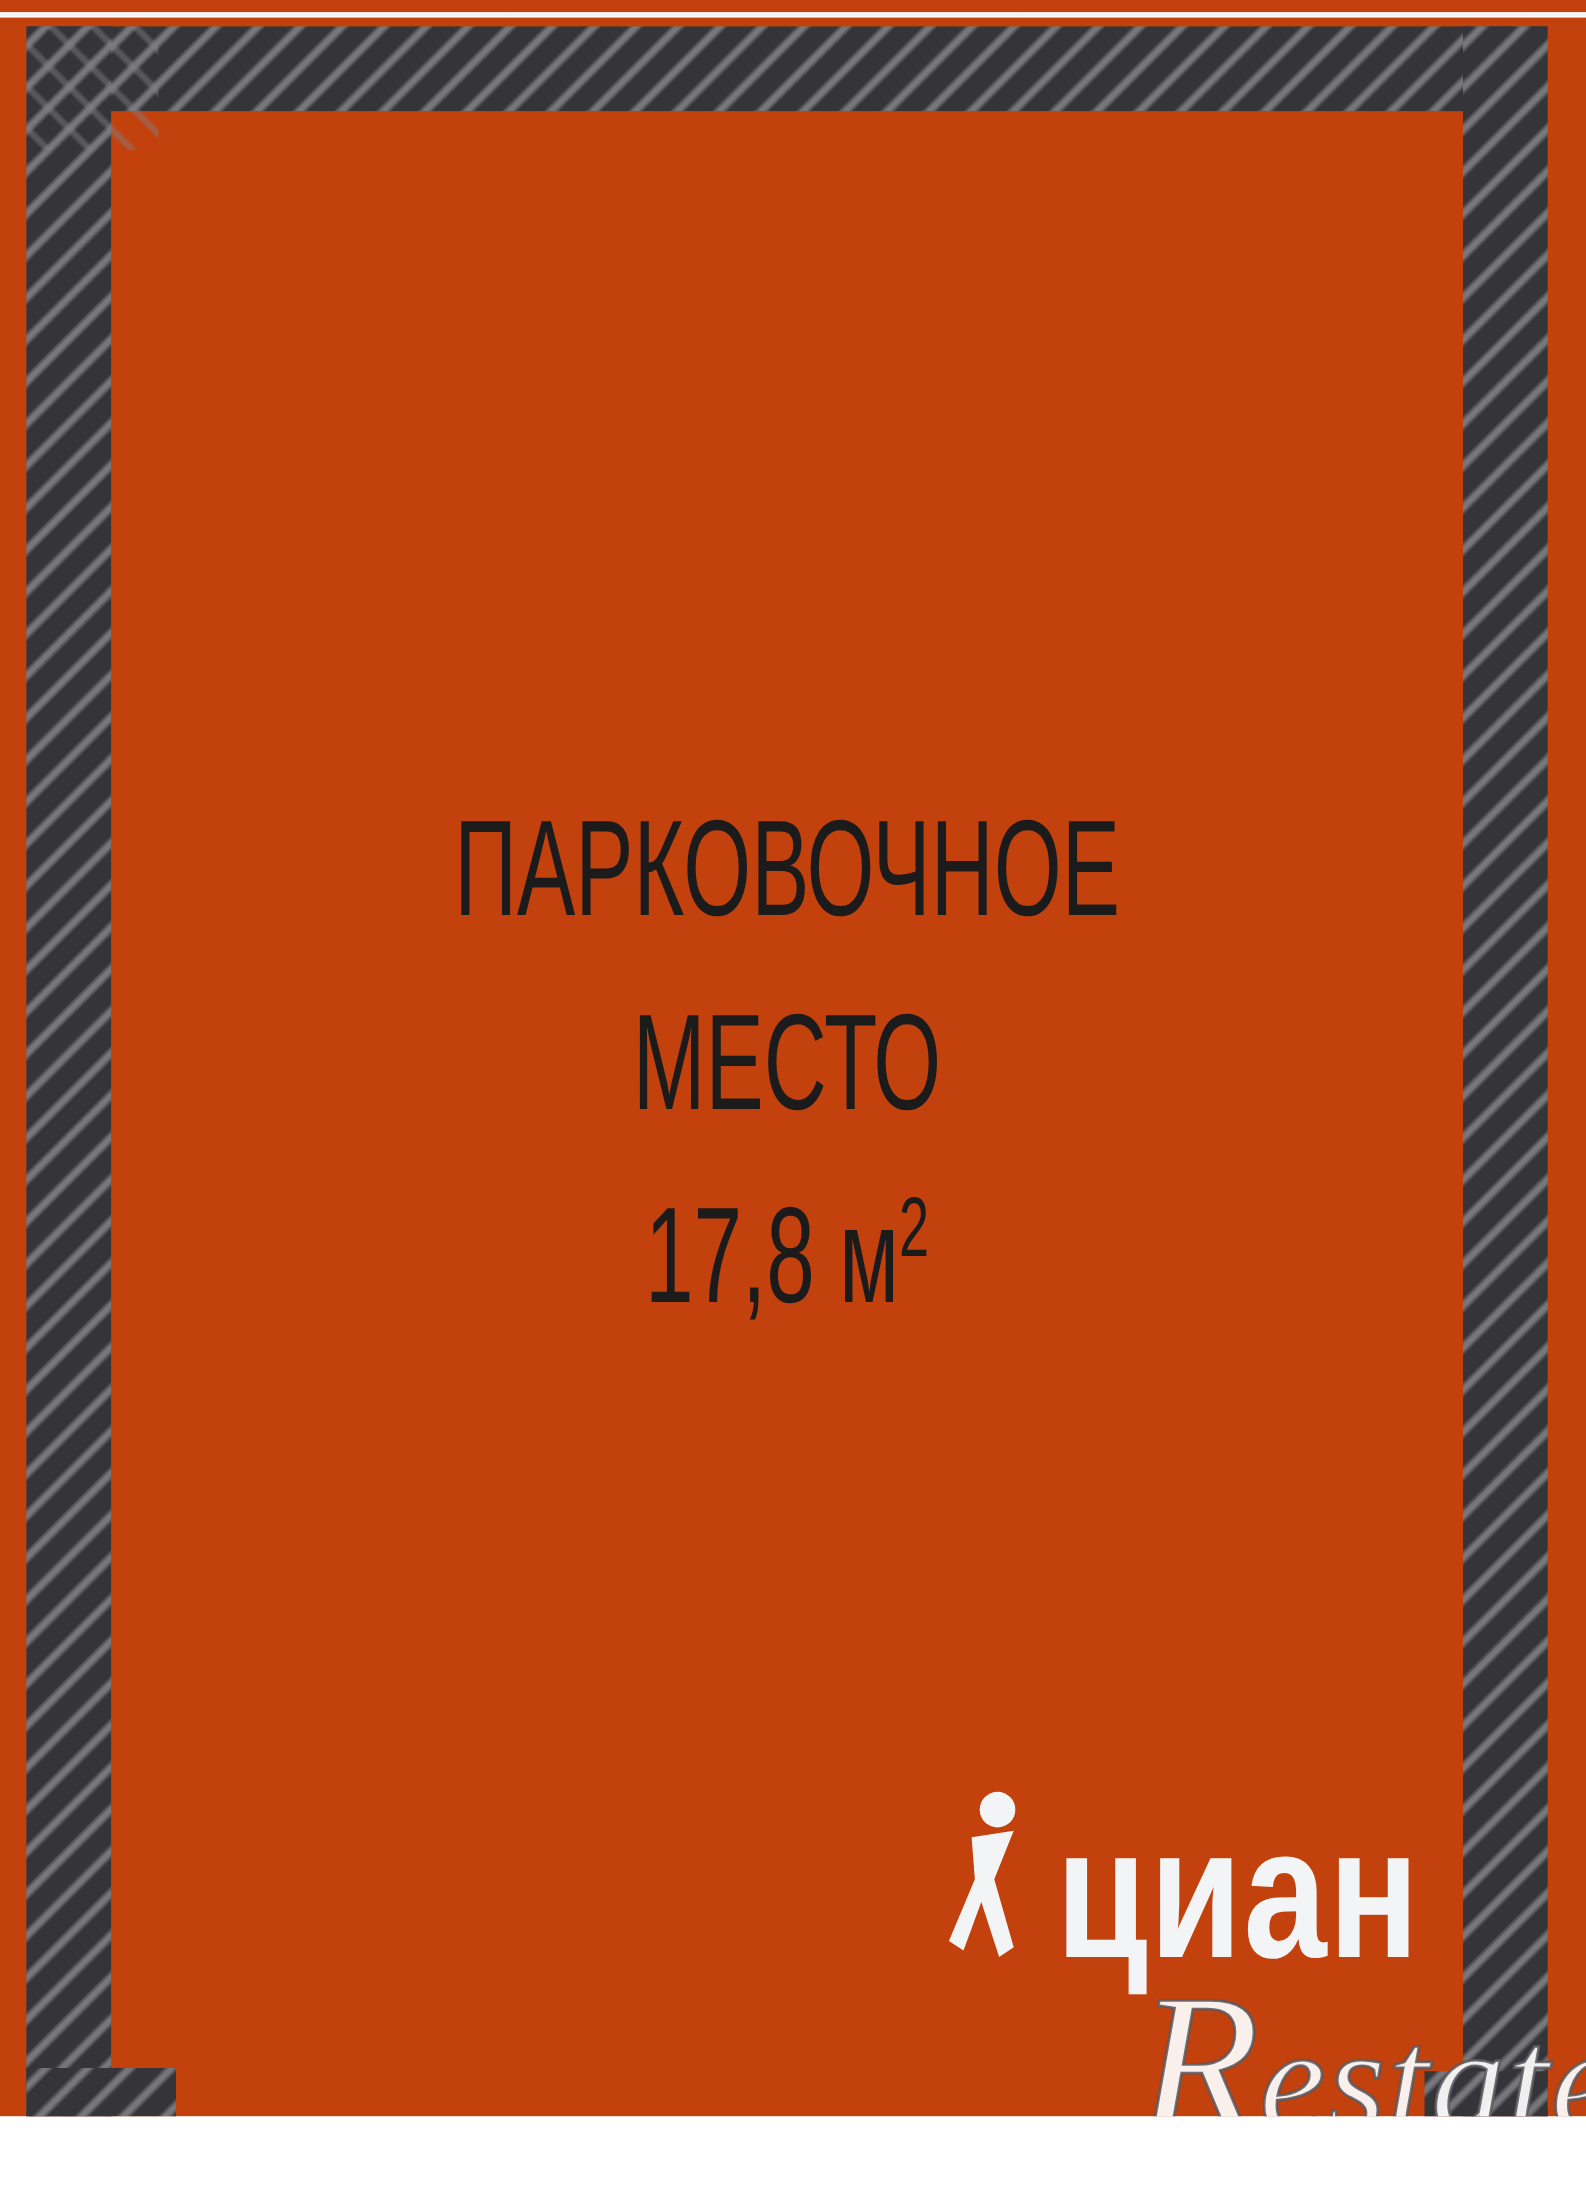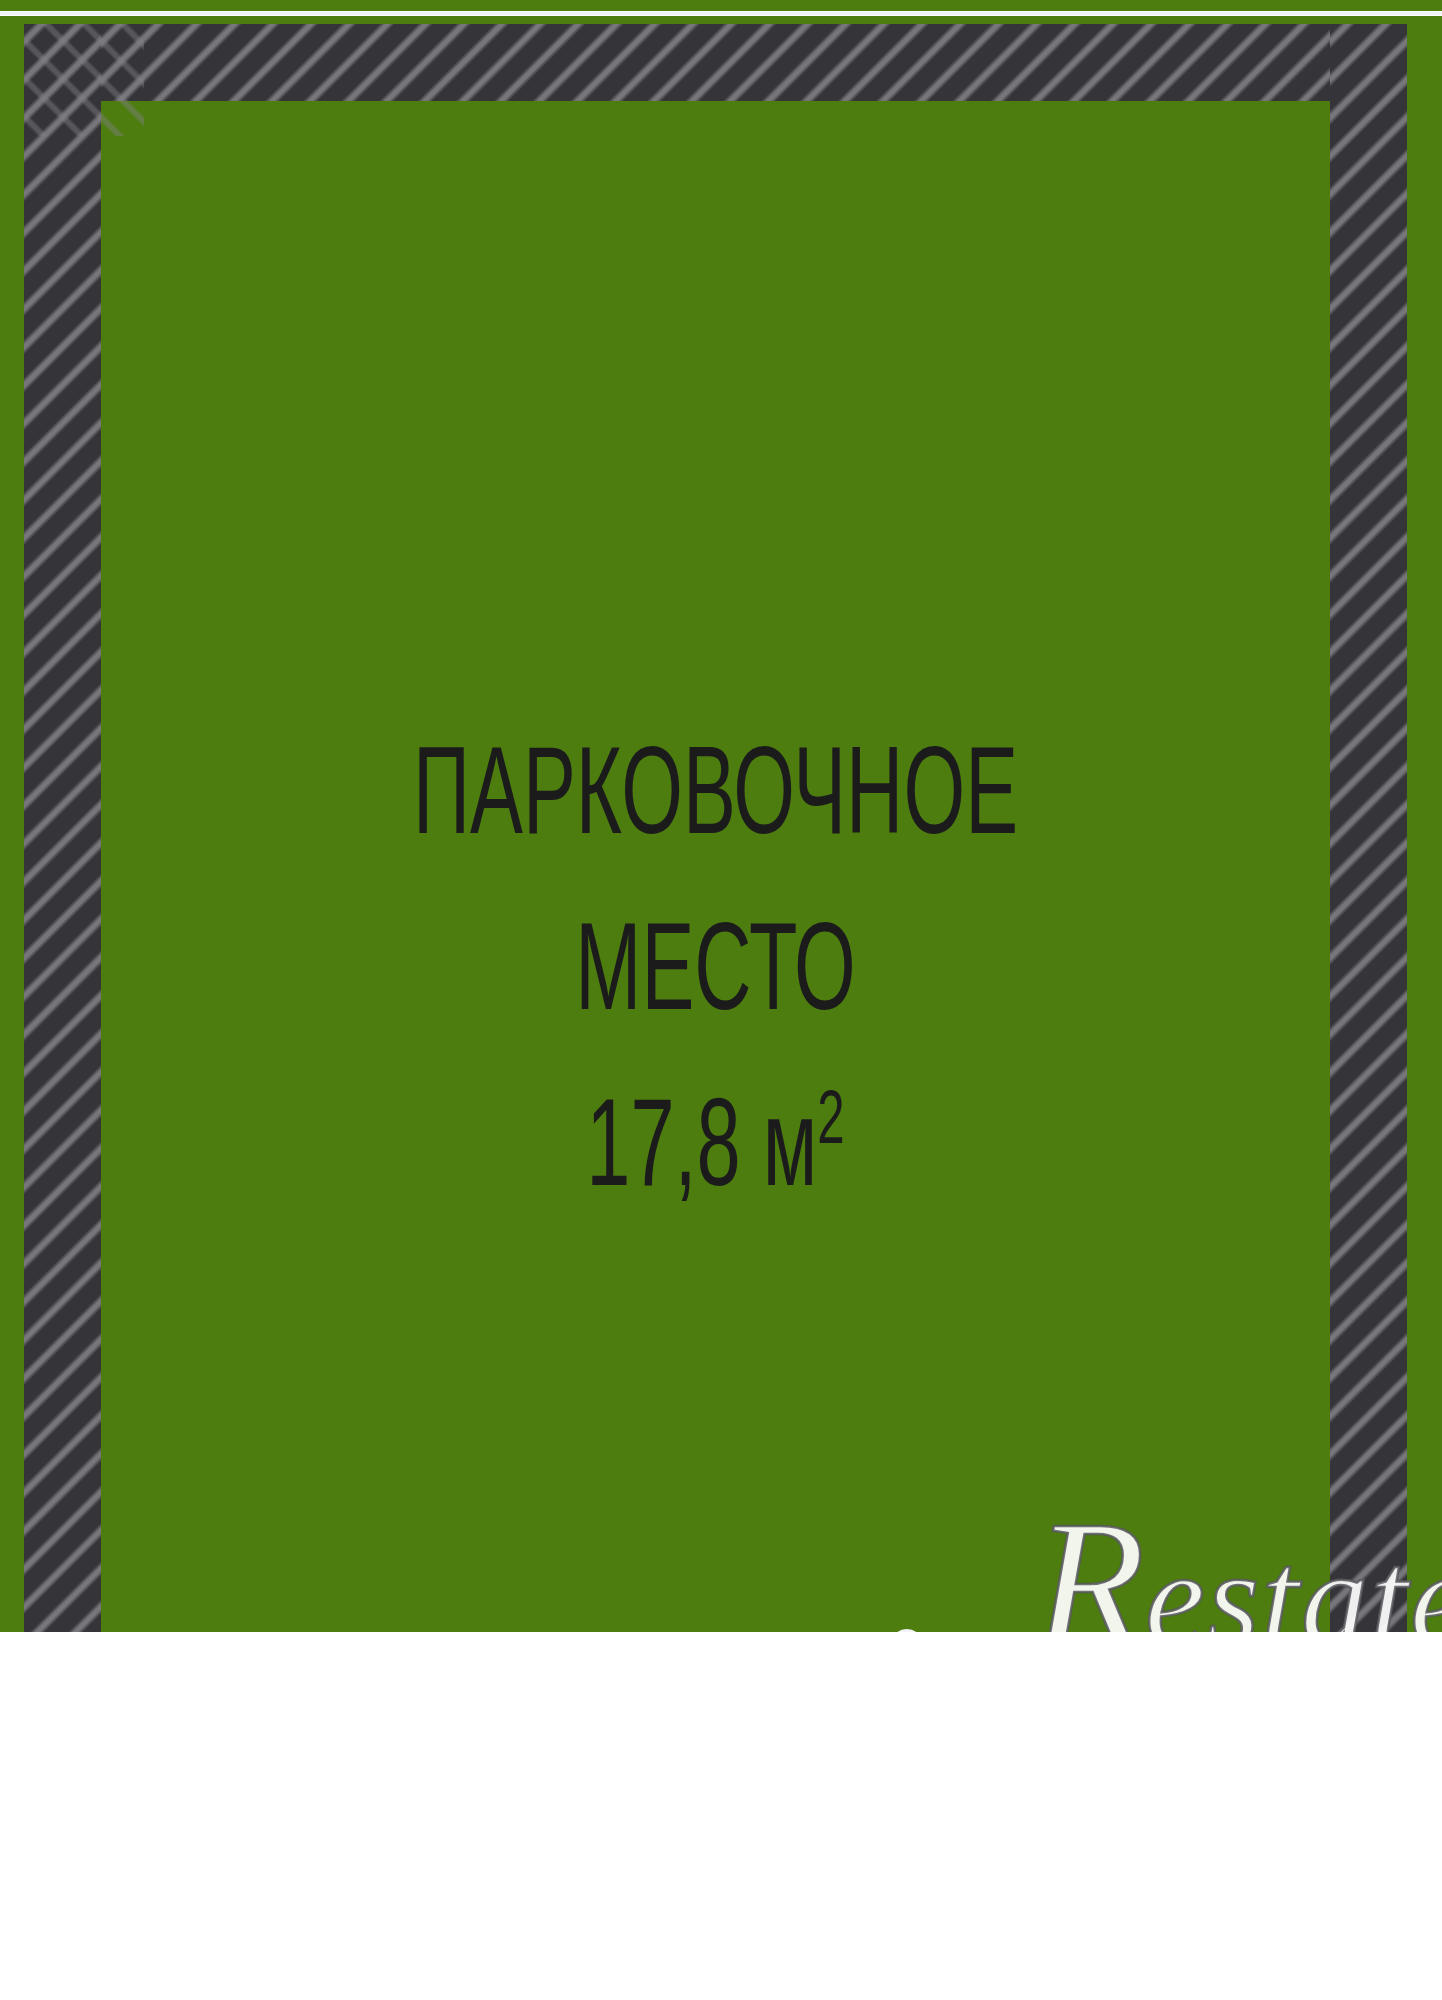--- a/index.html
+++ b/index.html
@@ -1,19 +1,19 @@
 <!DOCTYPE html>
 <html><head>
 <meta charset="utf-8">
 <style>
   html,body{margin:0;padding:0;background:#ffffff;}
   .canvas{
     position:relative;
-    width:1442px;height:1632px;
-    background:#4d7c0f;
+    width:1442px;height:1924px;
+    background:#c2410c;
     overflow:hidden;
     font-family:"Liberation Sans",sans-serif;
   }
   
   .edge-line{
     position:absolute;left:0;width:1442px;height:5px;
     background:linear-gradient(to bottom,#ffffff,#ecf1f5,#ffffff);
   }
   .edge-line.top{top:11px;}
   .edge-line.bottom{top:1955px;}

